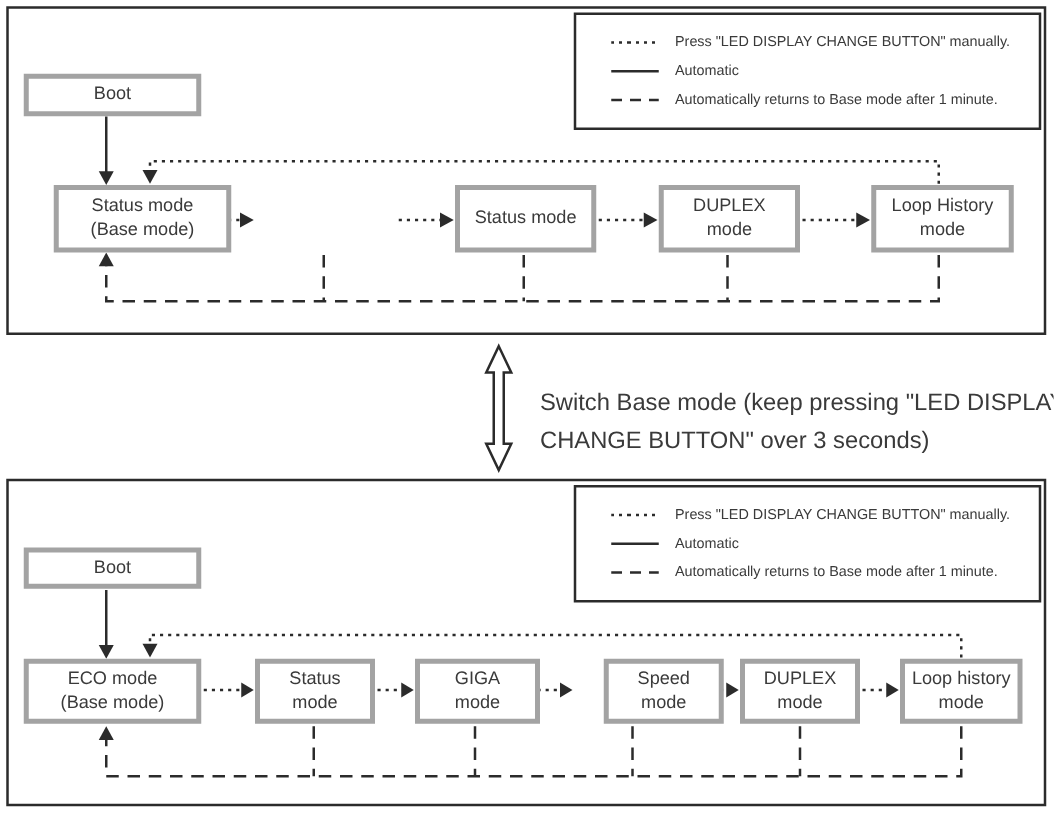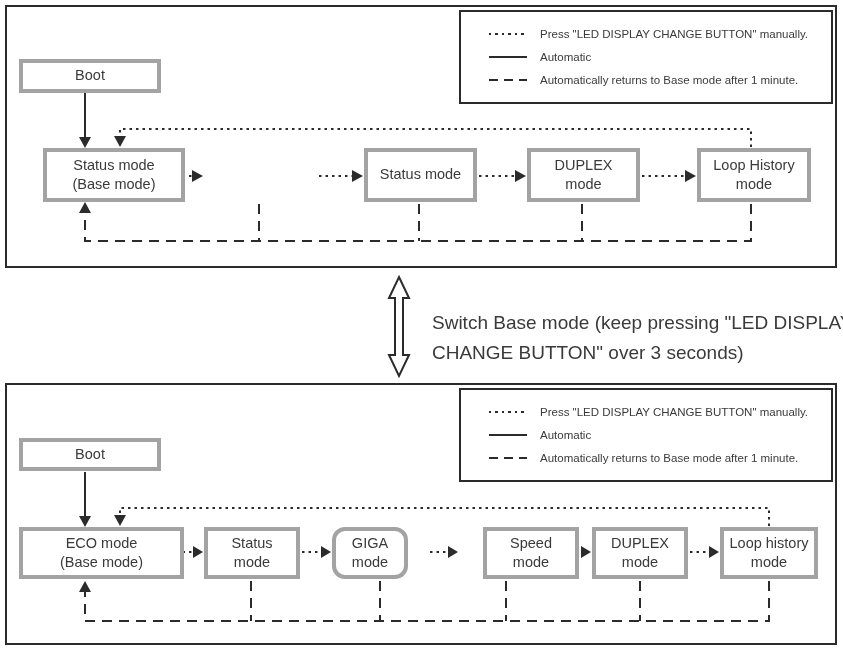--- a/index.html
+++ b/index.html
@@ -84,29 +84,29 @@
     <div class="legend-row">
       <div class="legend-sample sample-dashed"></div>
       <div>Automatically returns to Base mode after 1 minute.</div>
     </div>
   </div>
 
   <div class="box" style="left:19px;top:438px;width:142px;height:33px;">
     <span>Boot</span>
   </div>
 
-  <div class="box" style="left:19px;top:527px;width:165px;height:52px;text-align:right;">
+  <div class="box" style="left:19px;top:527px;width:142px;height:52px;text-align:right;">
     <span>ECO mode</span>
     <span>(Base mode)</span>
   </div>
   <div class="box" style="left:204px;top:527px;width:96px;height:52px;text-align:center;">
     <span>Status</span>
     <span>mode</span>
   </div>
-  <div class="box" style="left:332px;top:527px;width:76px;height:52px;border-radius:13px;">
+  <div class="box" style="left:332px;top:527px;width:100px;height:52px;">
     <span>GIGA</span>
     <span>mode</span>
   </div>
   <div class="box" style="left:459px;top:527px;width:96px;height:52px;margin-left:24px;">
     <span>Speed</span>
     <span>mode</span>
   </div>
   <div class="box" style="left:592px;top:527px;width:96px;height:52px;">
     <span>DUPLEX</span>
     <span>mode</span>

